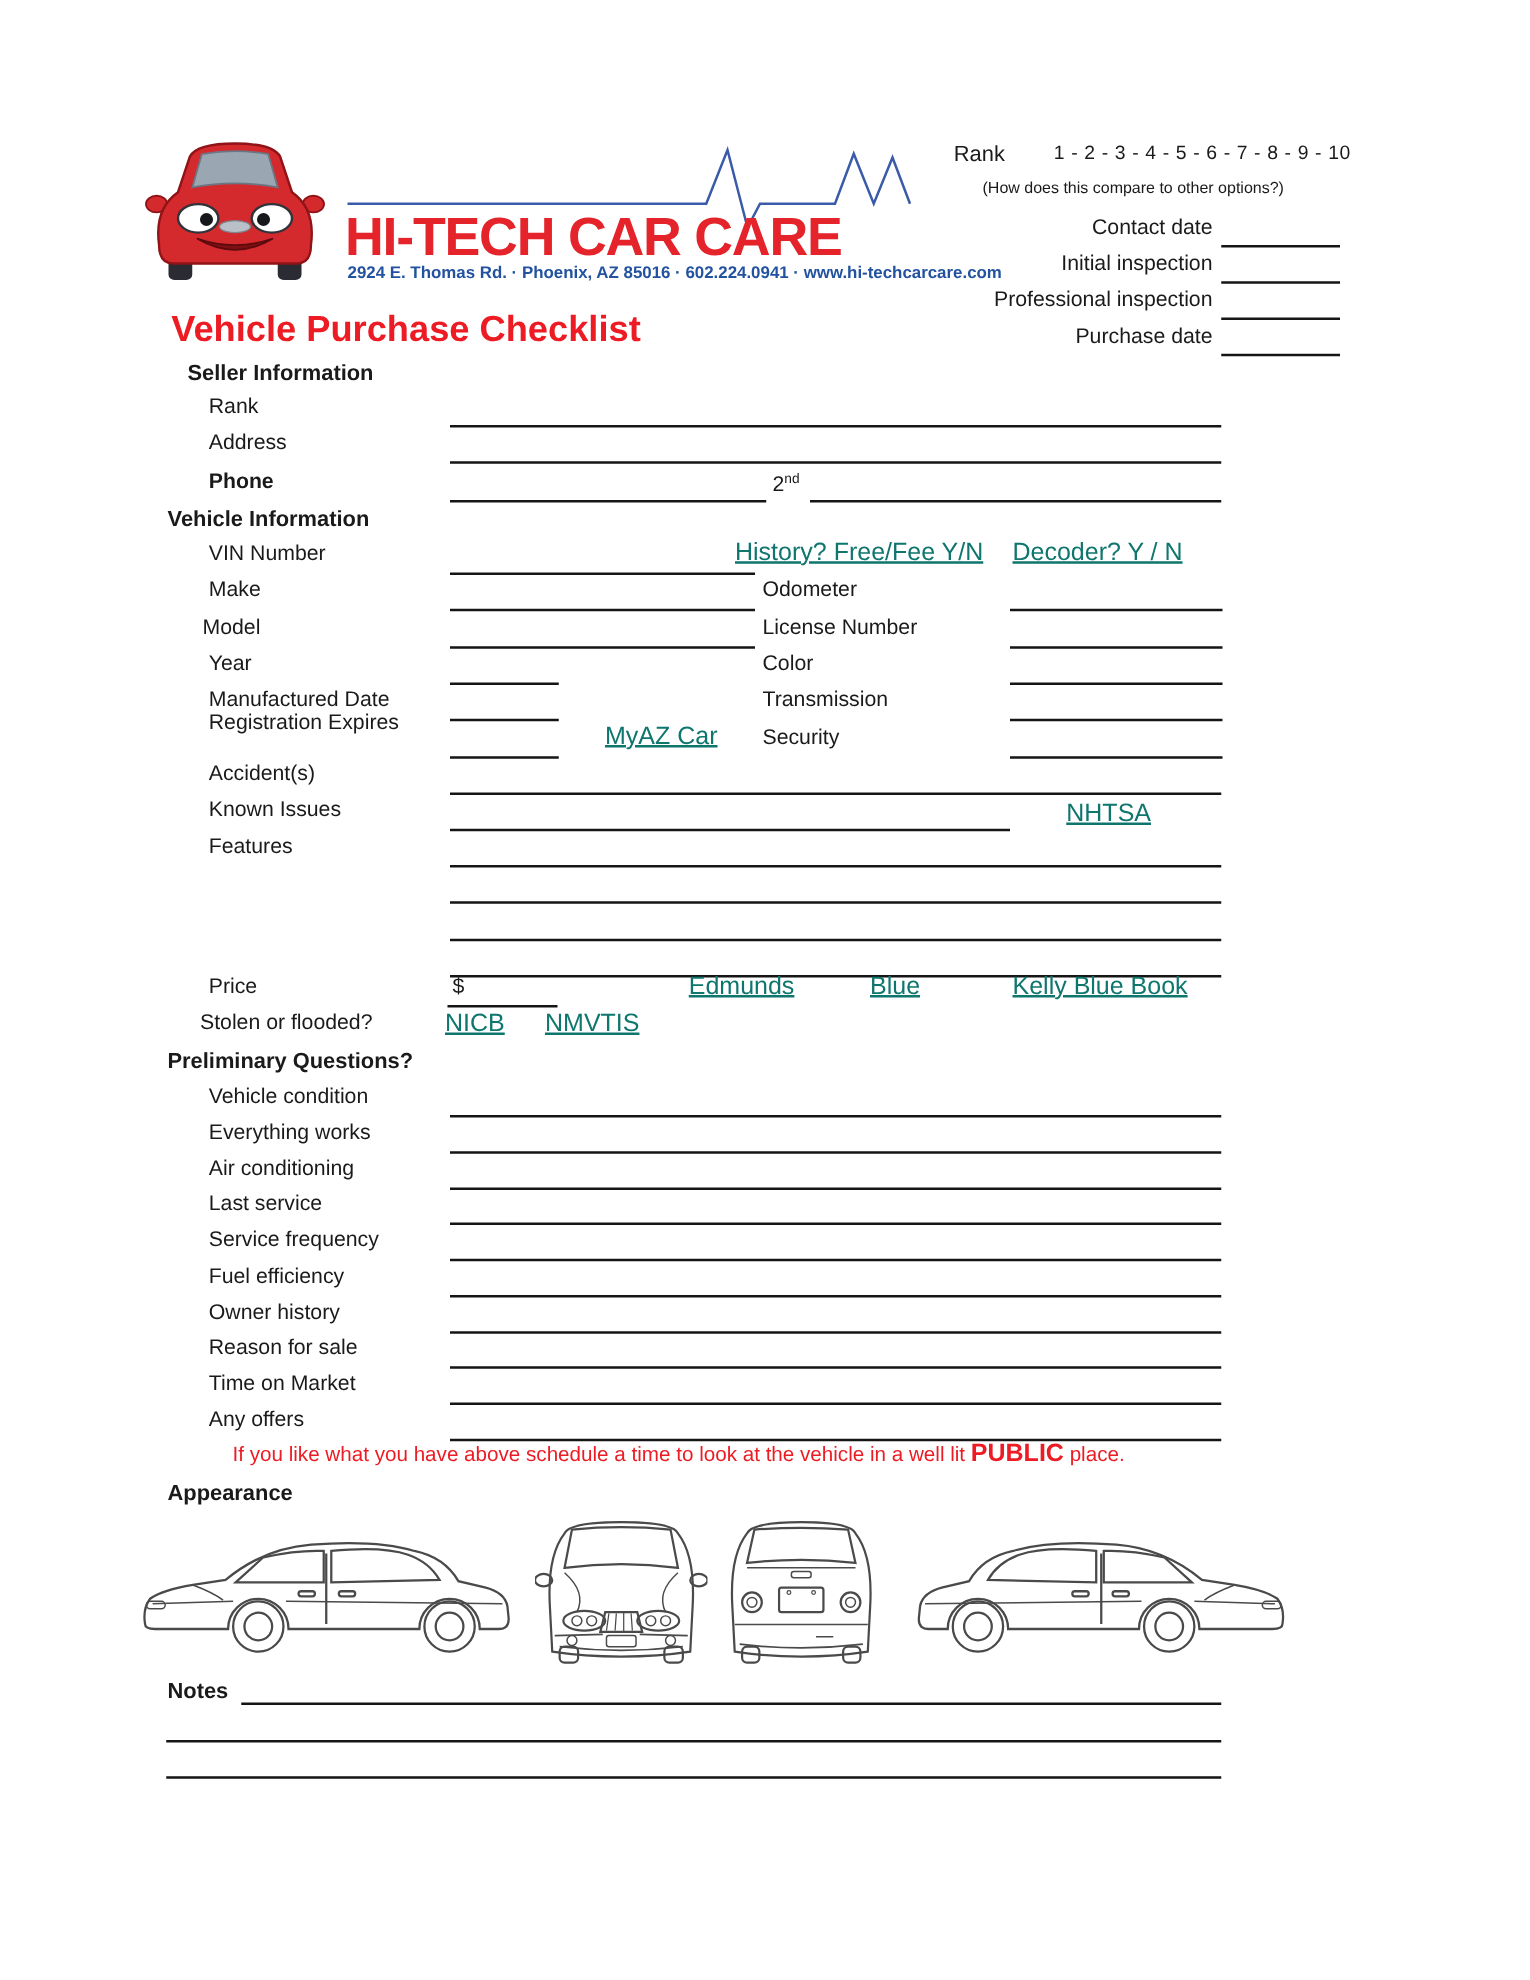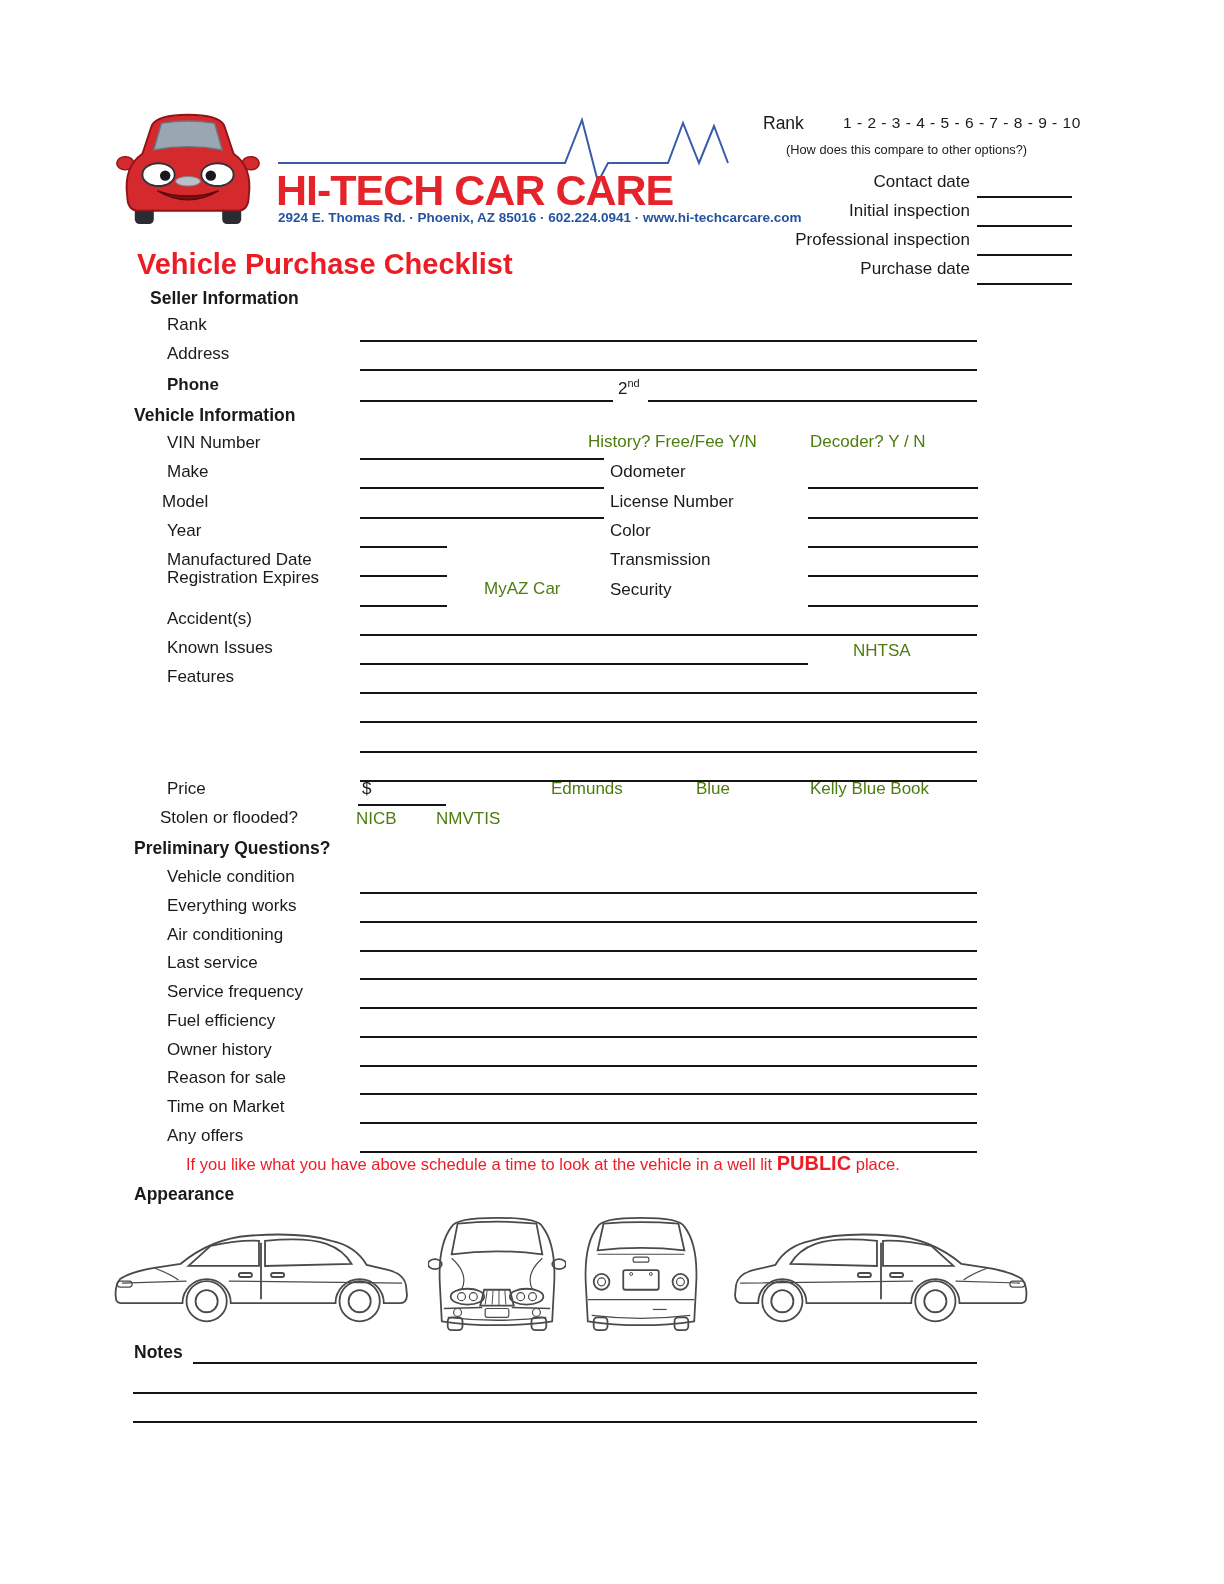--- a/index.html
+++ b/index.html
@@ -2,22 +2,22 @@
 <html><head>
 <meta charset="utf-8">
 <style>
   html,body{margin:0;padding:0;background:#fff;}
   .page{position:relative;width:1224px;height:1584px;background:#fff;
         font-family:"Liberation Sans",sans-serif;color:#1a1a1a;overflow:hidden;}
   .abs{position:absolute;}
   .lbl{position:absolute;font-size:17px;line-height:22px;white-space:nowrap;}
   .hd{position:absolute;font-size:17.5px;font-weight:bold;line-height:22px;white-space:nowrap;}
   .ln{position:absolute;border-top:2px solid #151515;height:0;}
-  .link{position:absolute;font-size:17px;line-height:22px;color:#4d7c0f;
-        white-space:nowrap;cursor:pointer;}
+  .link{position:absolute;font-size:20px;line-height:22px;color:#0f766e;
+        text-decoration:underline;white-space:nowrap;cursor:pointer;}
   .title{position:absolute;font-size:29px;font-weight:bold;color:#ED1C24;white-space:nowrap;}
   .rank-scale{position:absolute;font-size:15.5px;letter-spacing:.5px;white-space:nowrap;}
   .hint{position:absolute;font-size:12.8px;white-space:nowrap;}
   .datelbl{position:absolute;width:235px;text-align:right;font-size:17px;line-height:22px;white-space:nowrap;}
   .logo-name{position:absolute;font-size:43px;font-weight:800;letter-spacing:-1px;
              color:#E4232A;white-space:nowrap;}
   .logo-addr{position:absolute;font-size:13.5px;font-weight:bold;color:#2353A0;white-space:nowrap;}
   .warn{position:absolute;font-size:16.5px;color:#ED1C24;white-space:nowrap;}
   .warn b{font-size:20px;font-weight:800;}
   sup{font-size:11px;}

